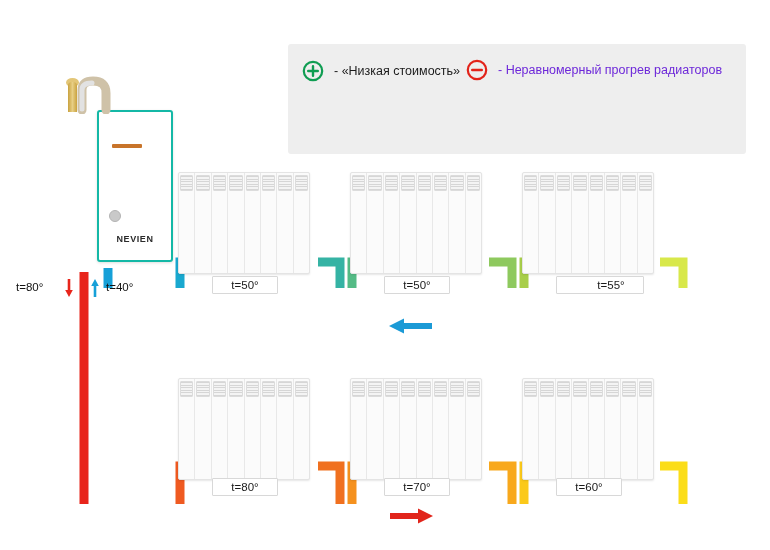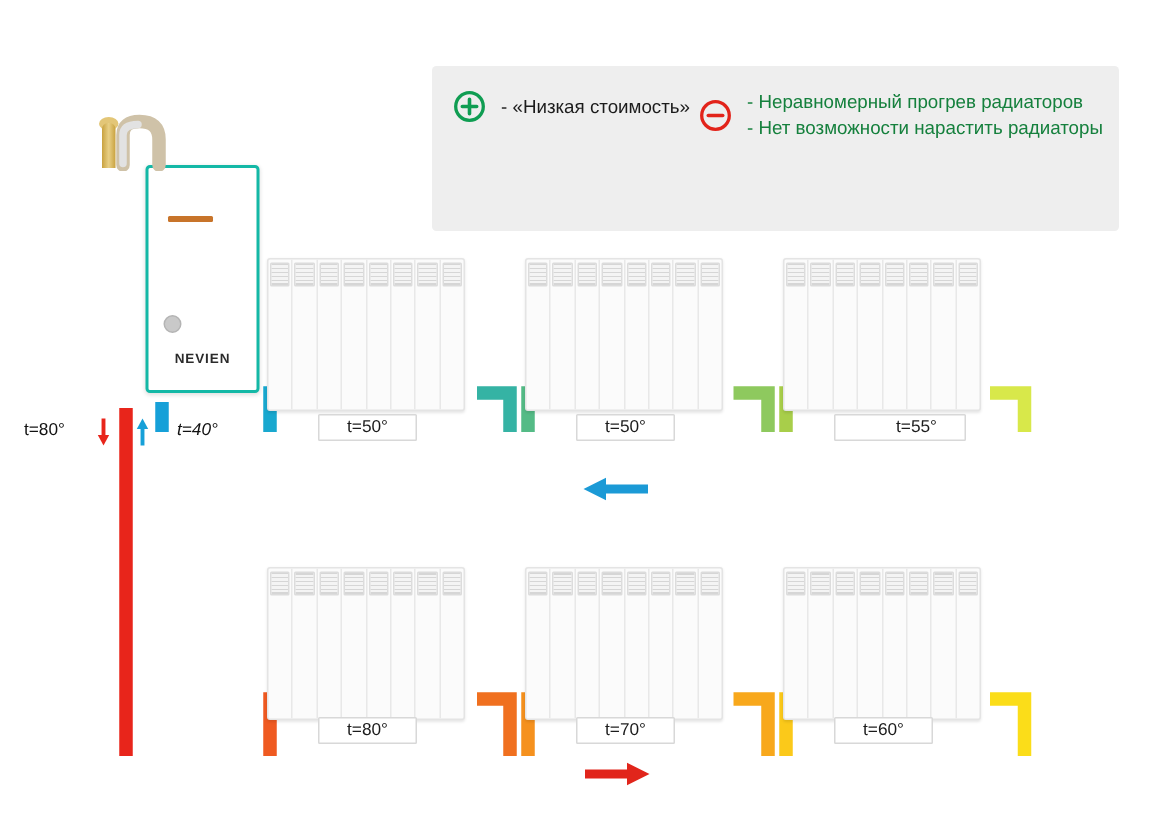--- a/index.html
+++ b/index.html
@@ -25,21 +25,21 @@
     display:flex;align-items:center;justify-content:center;
     flex:0 0 auto;margin-top:-1px;
   }
   .badge svg{display:block;}
   .plus-text{
     margin-left:10px;font-size:12.5px;color:#1b1b1b;line-height:22px;
     white-space:nowrap;
   }
   .minus-list{margin-left:10px;}
   .minus-list div{
-    font-size:12.5px;color:#15803d;line-height:17.4px;white-space:nowrap;
+    font-size:12.5px;color:#6d28d9;line-height:17.4px;white-space:nowrap;
   }
 
   
   .boiler-body{
     position:absolute;left:57px;top:110px;width:72px;height:148px;
     background:#ffffff;border:2px solid #14b8a6;border-radius:3px;
     box-shadow:0 1px 3px rgba(0,0,0,.13);
     margin-left:40px;
   }
   .boiler-stripe{
@@ -171,21 +171,21 @@
 
   <div class="tlabel" style="left:16px;top:280px;">t=80°</div>
   <svg class="arrow-ico" style="left:64px;top:278px;" width="10" height="20" viewBox="0 0 10 20">
     <path d="M5 1 L5 13" stroke="#e8251b" stroke-width="2.6" fill="none"></path>
     <path d="M5 19 L1.2 12 L8.8 12 Z" fill="#e8251b"></path>
   </svg>
   <svg class="arrow-ico" style="left:90px;top:278px;" width="10" height="20" viewBox="0 0 10 20">
     <path d="M5 19 L5 7" stroke="#16a0d8" stroke-width="2.6" fill="none"></path>
     <path d="M5 1 L1.2 8 L8.8 8 Z" fill="#16a0d8"></path>
   </svg>
-  <div class="tlabel" style="left:118px;top:280px;font-style:italic;">t=40°</div>
+  <div class="tlabel" style="left:106px;top:280px;">t=40°</div>
 
   <div class="rad" style="left:178px;top:172px;width:130px;height:100px;">
     <div class="rad-shell">
       <div class="rad-fins">
         <div class="fin">
             <div class="fin-top"></div>
           </div>
         <div class="fin">
             <div class="fin-top"></div>
           </div>
@@ -396,19 +396,18 @@
 
     <div class="legend-row minus-row">
       <span class="badge">
         <svg width="22" height="22" viewBox="0 0 22 22">
           <circle cx="11" cy="11" r="9.2" fill="none" stroke="#e2231a" stroke-width="2.2"></circle>
           <path d="M6.2 11 L15.8 11" stroke="#e2231a" stroke-width="2.4" stroke-linecap="round"></path>
         </svg>
       </span>
       <div class="minus-list">
         <div>- Неравномерный прогрев радиаторов</div>
-        <div>- Нет возможности нарастить радиаторы</div>
       </div>
     </div>
 
   </div>
 
 </div>
 
 </body></html>

